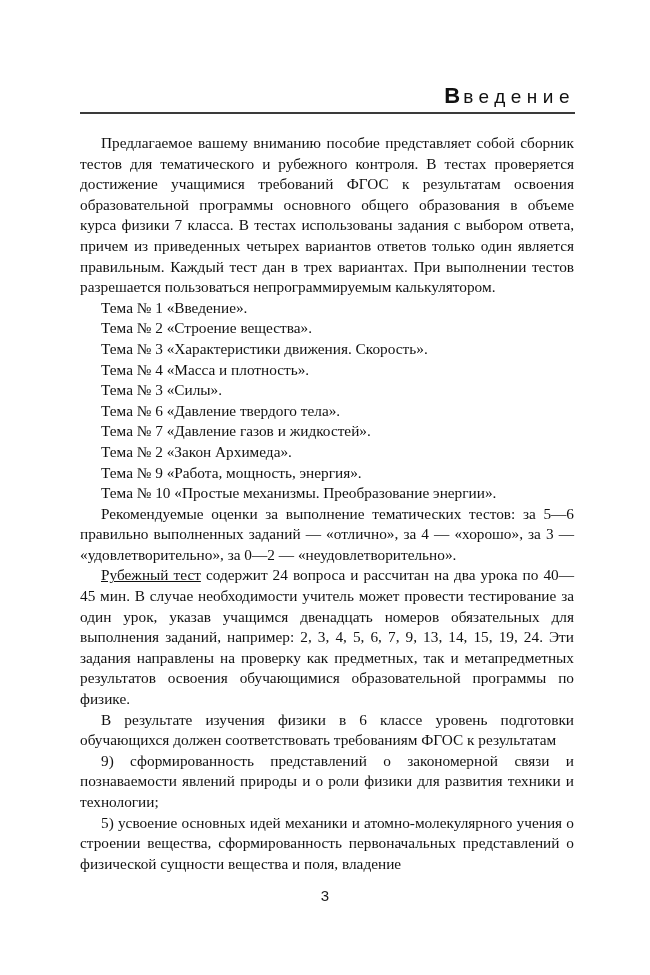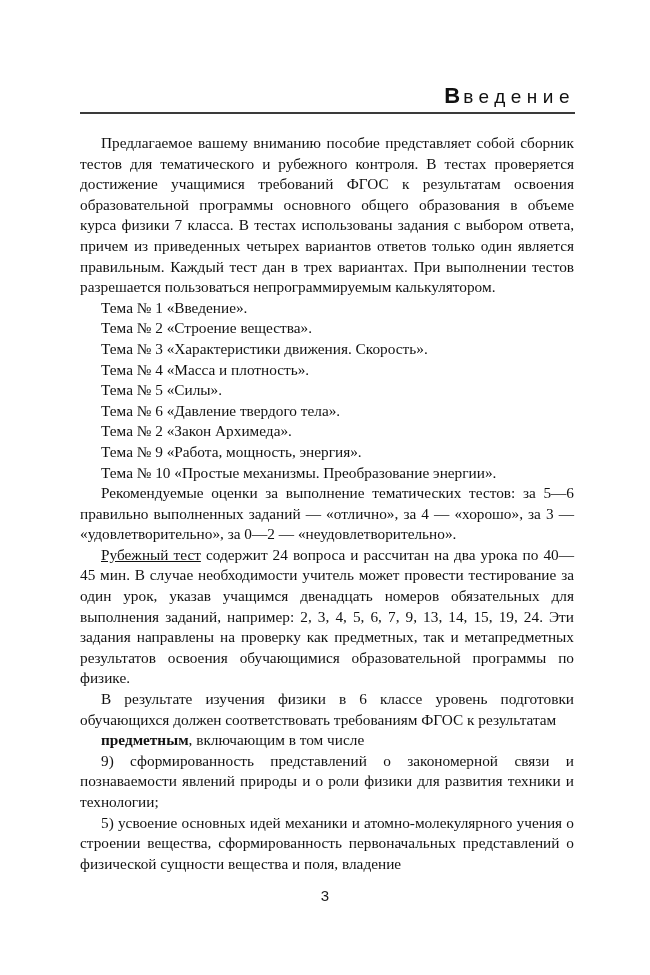--- a/index.html
+++ b/index.html
@@ -110,33 +110,33 @@
 
   <div class="content">
 
     <p class="para">Предлагаемое вашему вниманию пособие представляет собой сборник тестов для тематического и рубежного контроля. В тестах проверяется достижение учащимися требований ФГОС к результатам освоения образовательной программы основного общего образования в объеме курса физики 7 класса. В тестах использованы задания с выбором ответа, причем из приведенных четырех вариантов ответов только один является правильным. Каждый тест дан в трех вариантах. При выполнении тестов разрешается пользоваться непрограммируемым калькулятором.</p>
 
 
     <p class="theme">Тема № 1 «Введение».</p>
     <p class="theme">Тема № 2 «Строение вещества».</p>
     <p class="theme">Тема № 3 «Характеристики движения. Скорость».</p>
     <p class="theme">Тема № 4 «Масса и плотность».</p>
-    <p class="theme">Тема № 5 «Силы».</p>
+    <p class="theme">Тема № 3 «Силы».</p>
     <p class="theme">Тема № 6 «Давление твердого тела».</p>
+    <p class="theme">Тема № 7 «Давление газов и жидкостей».</p>
     <p class="theme">Тема № 2 «Закон Архимеда».</p>
     <p class="theme">Тема № 9 «Работа, мощность, энергия».</p>
     <p class="theme">Тема № 10 «Простые механизмы. Преобразование энергии».</p>
 
     <p class="para">Рекомендуемые оценки за выполнение тематических тестов: за 5—6 правильно выполненных заданий — «отлично», за 4 — «хорошо», за 3 — «удовлетворительно», за 0—2 — «неудовлетворительно».</p>
 
     <p class="para"><span class="u">Рубежный тест</span><span> содержит 24 вопроса и рассчитан на два урока по 40—45 мин. В случае необходимости учитель может провести тестирование за один урок, указав учащимся двенадцать номеров обязательных для выполнения заданий, например: 2, 3, 4, 5, 6, 7, 9, 13, 14, 15, 19, 24. Эти задания направлены на проверку как предметных, так и метапредметных результатов освоения обучающимися образовательной программы по физике.</span></p>
 
     <p class="para">В результате изучения физики в 6 классе уровень подготовки обучающихся должен соответствовать требованиям ФГОС к результатам</p>
 
-    <p class="para"><span class="b">предметным</span><span>, включающим в том числе</span></p>
 
     <p class="para">9) сформированность представлений о закономерной связи и познаваемости явлений природы и о роли физики для развития техники и технологии;</p>
 
     <p class="para">5) усвоение основных идей механики и атомно-молекулярного учения о строении вещества, сформированность первоначальных представлений о физической сущности вещества и поля, владение</p>
 
   </div>
 
   <div class="folio">3</div>
 
 </div>

